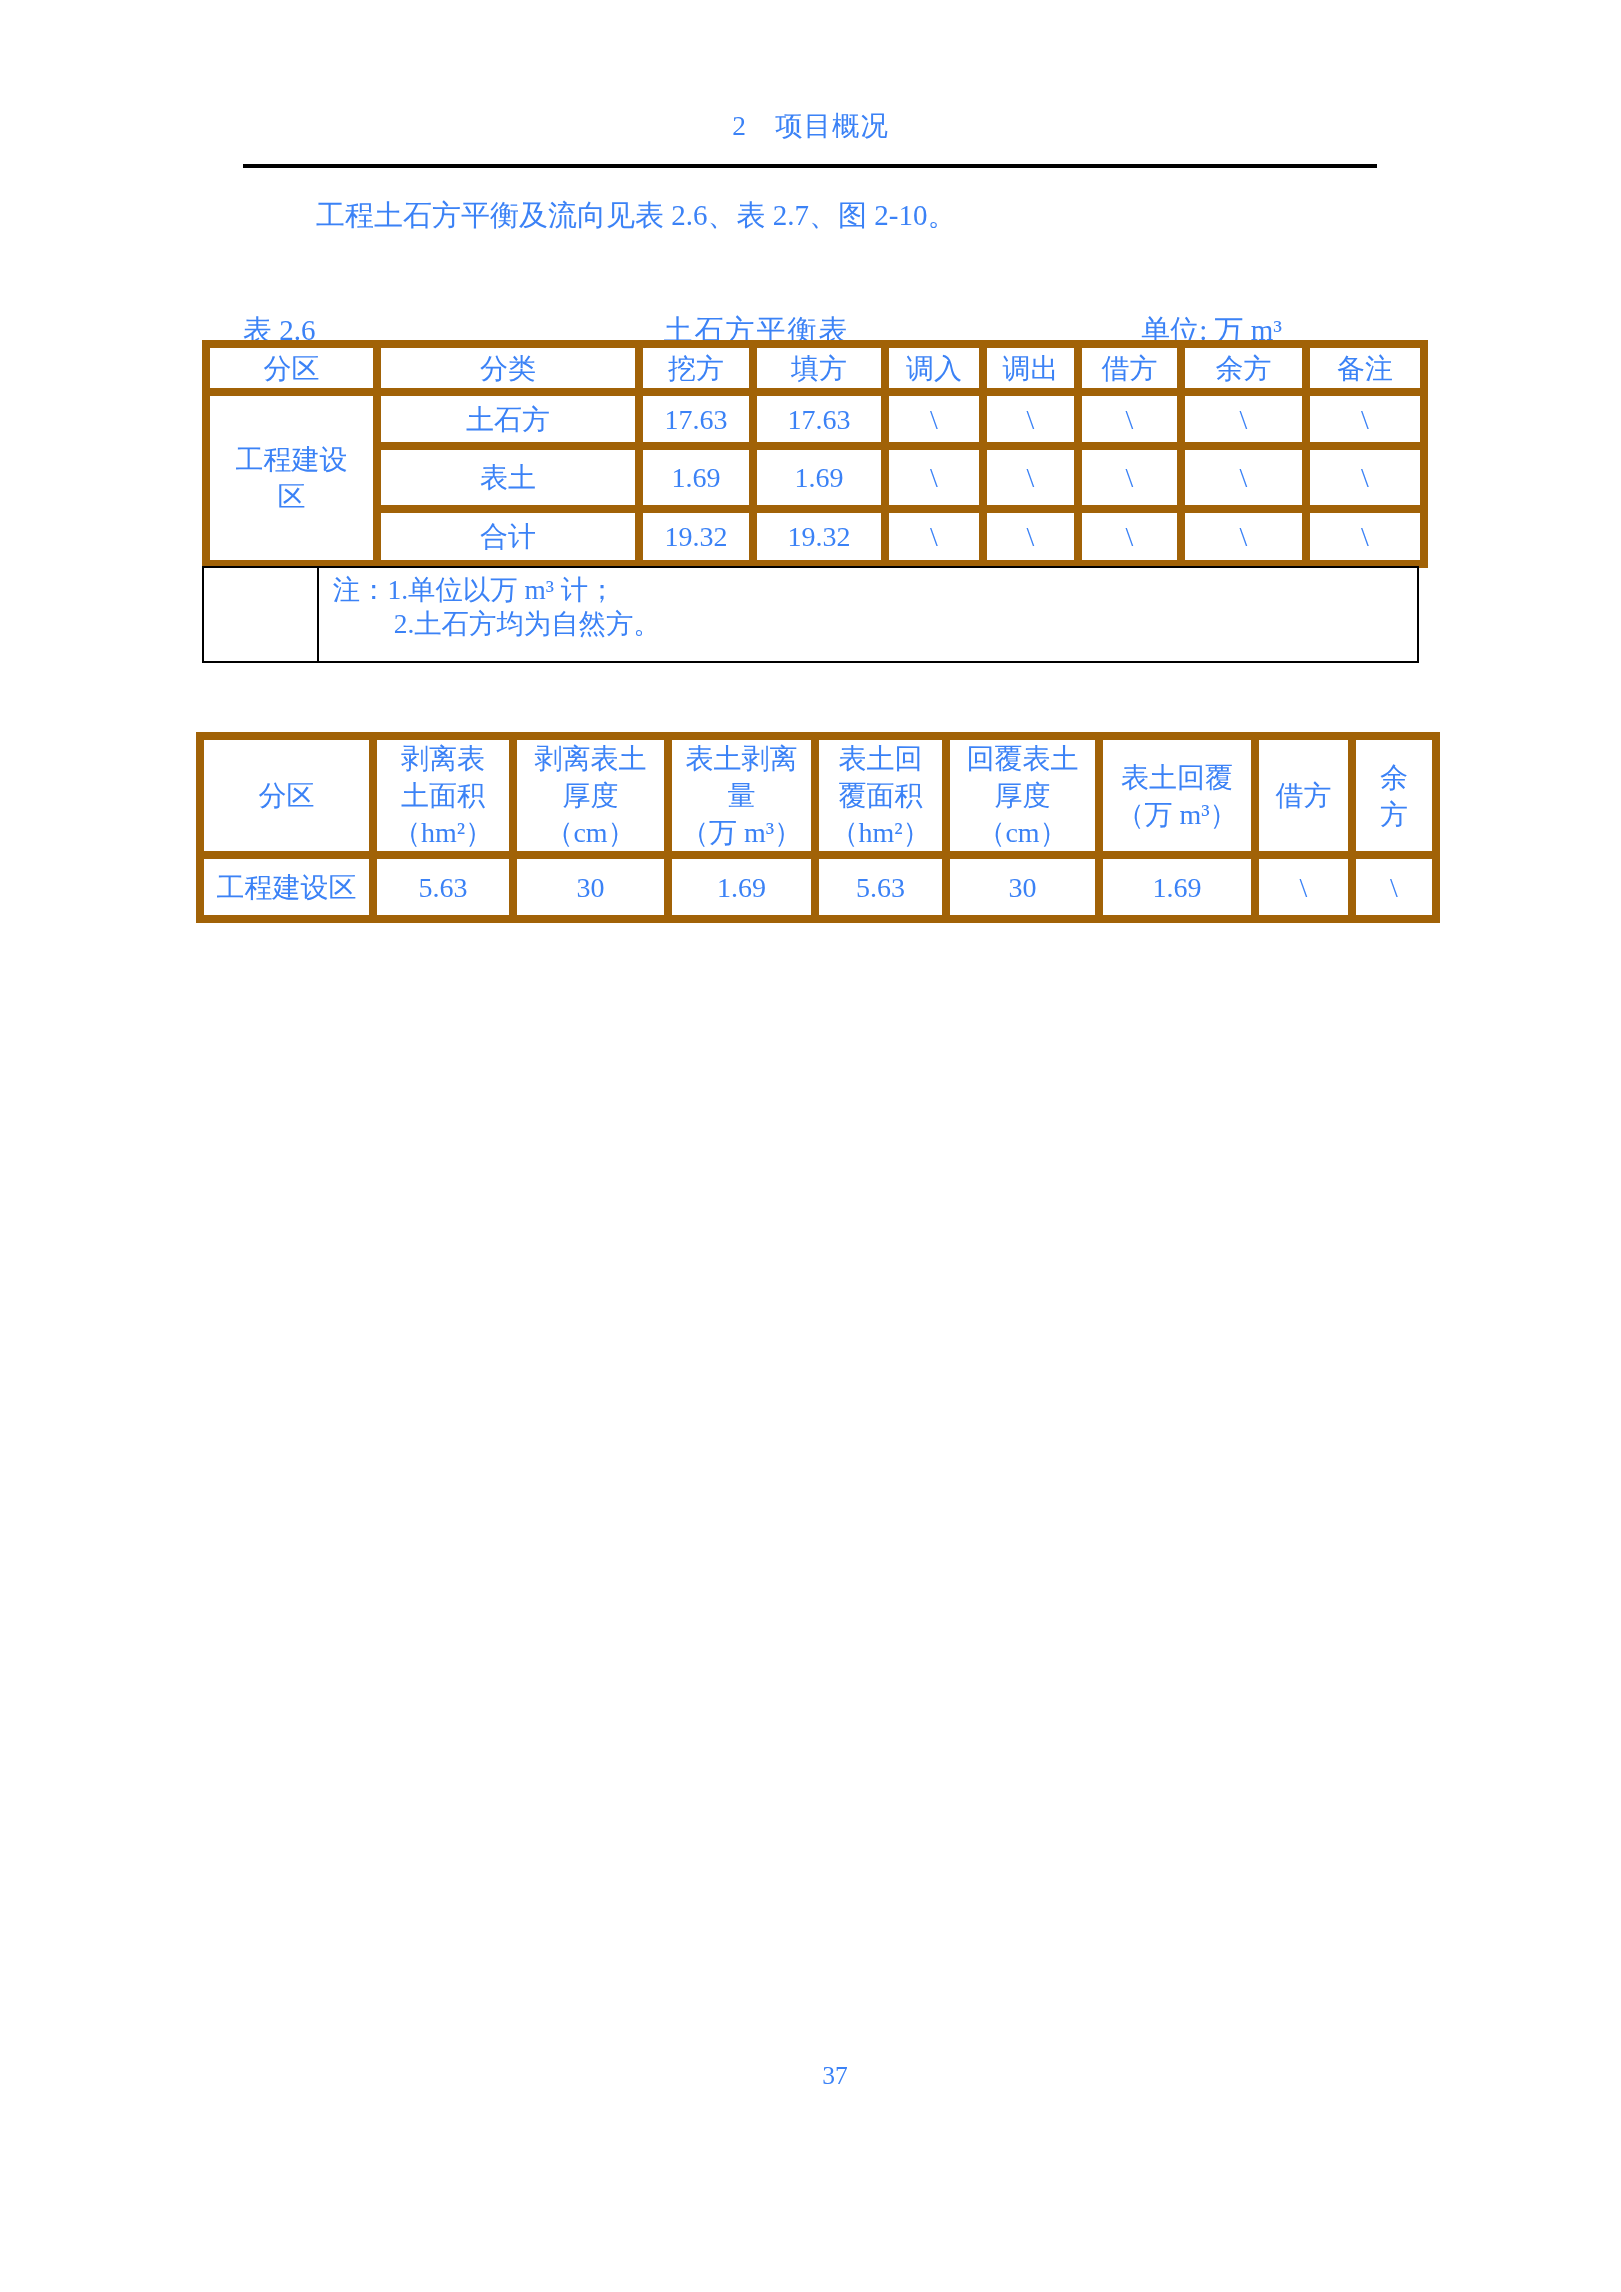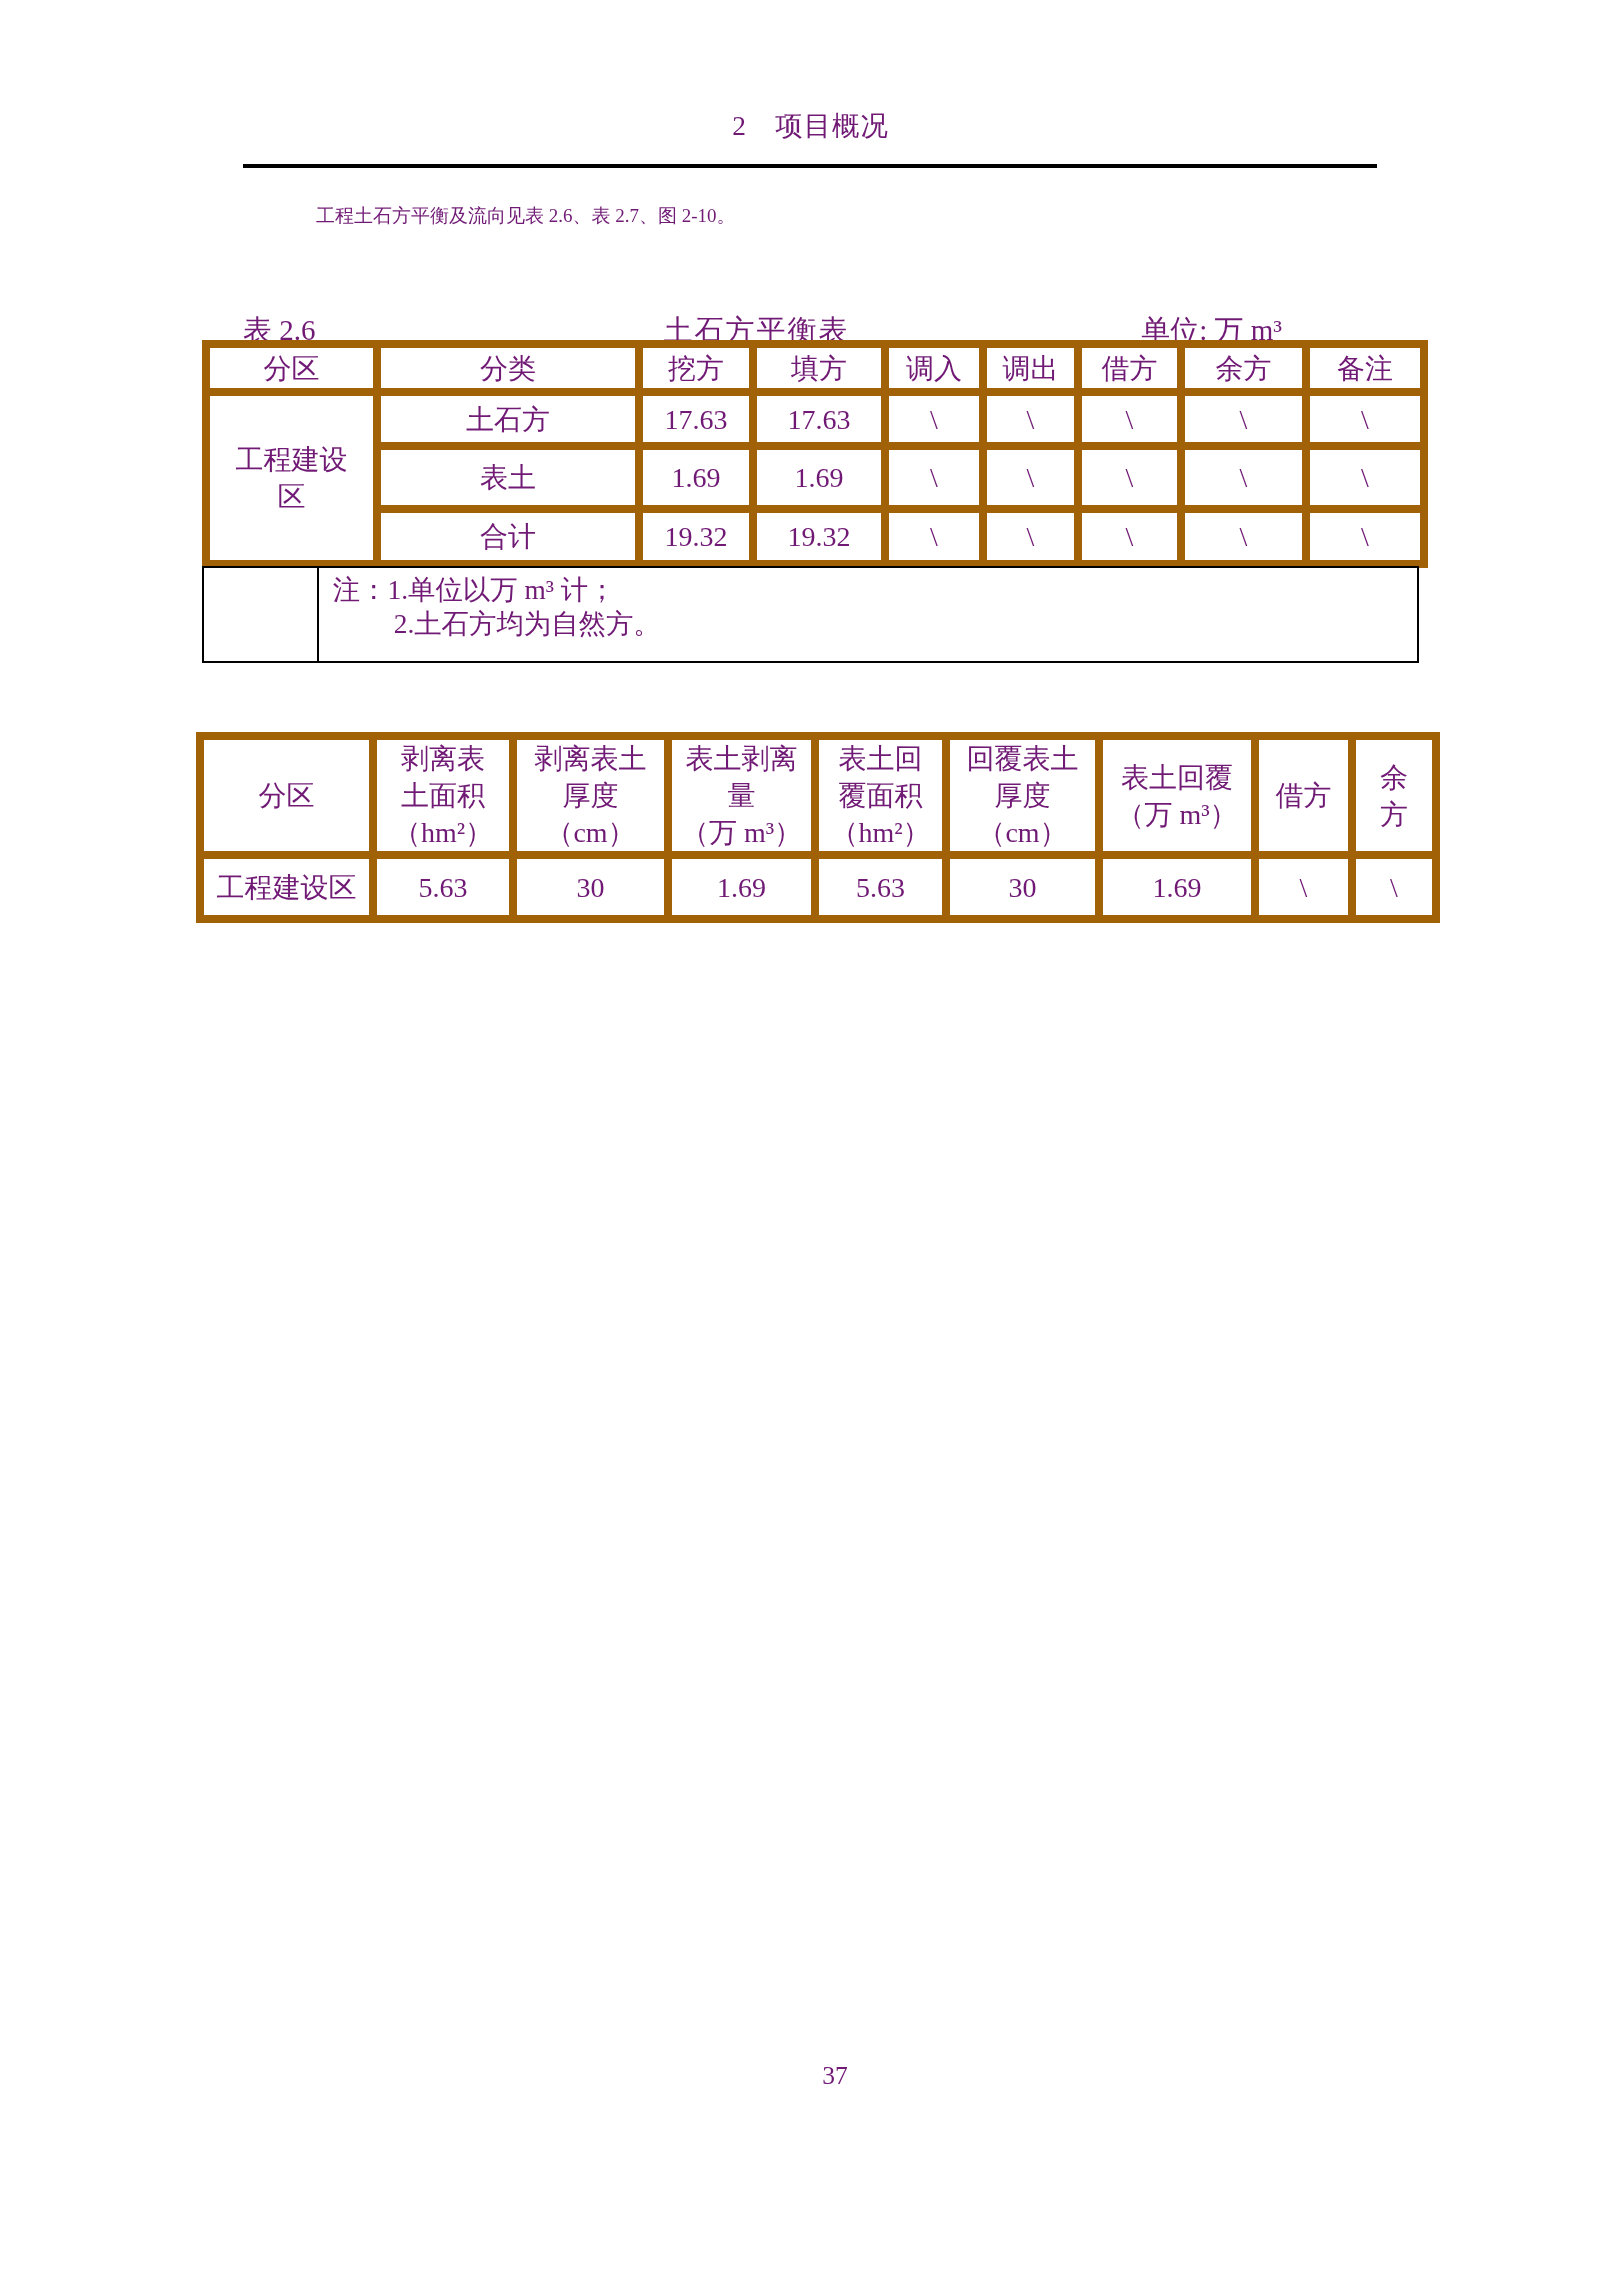--- a/index.html
+++ b/index.html
@@ -1,27 +1,27 @@
 <!DOCTYPE html>
 <html><head>
 <meta charset="utf-8">
 <style>
   html,body { margin:0; padding:0; background:#888; }
   .page {
     position:relative; width:1621px; height:2293px; margin:0 auto;
-    background:#ffffff; color:#701a75;
+    background:#ffffff; color:#3b82f6;
     font-family:"Liberation Serif","DejaVu Serif",serif;
     overflow:hidden;
   }
   .doc-header {
     position:absolute; top:109px; left:0; right:0;
     text-align:center; font-size:27.4px; line-height:35px; letter-spacing:1px;
   }
   .rule { position:absolute; top:164px; left:243px; width:1134px; height:3.9px; background:#000; }
-  .intro { position:absolute; top:197px; left:316px; font-size:19px; line-height:37px; }
+  .intro { position:absolute; top:197px; left:316px; font-size:29px; line-height:37px; }
 
   .cap { position:absolute; height:39px; font-weight:normal; font-size:29px; line-height:35px;margin-top:16px; }
   .cap .lbl  { position:absolute; top:0; }
   .cap .ttl  { position:absolute; top:0; left:0; right:0; text-align:center; letter-spacing:2px; }
   .cap .unit { position:absolute; top:0; }
   #cap26 { top:297px; left:202px; width:1217px; }
   #cap26 .lbl { left:41px; }
   #cap26 .ttl { transform:translateX(-54px); }
   #cap26 .unit { right:137px; }
   #cap27 { top:692px; left:196px; width:1237px; }

